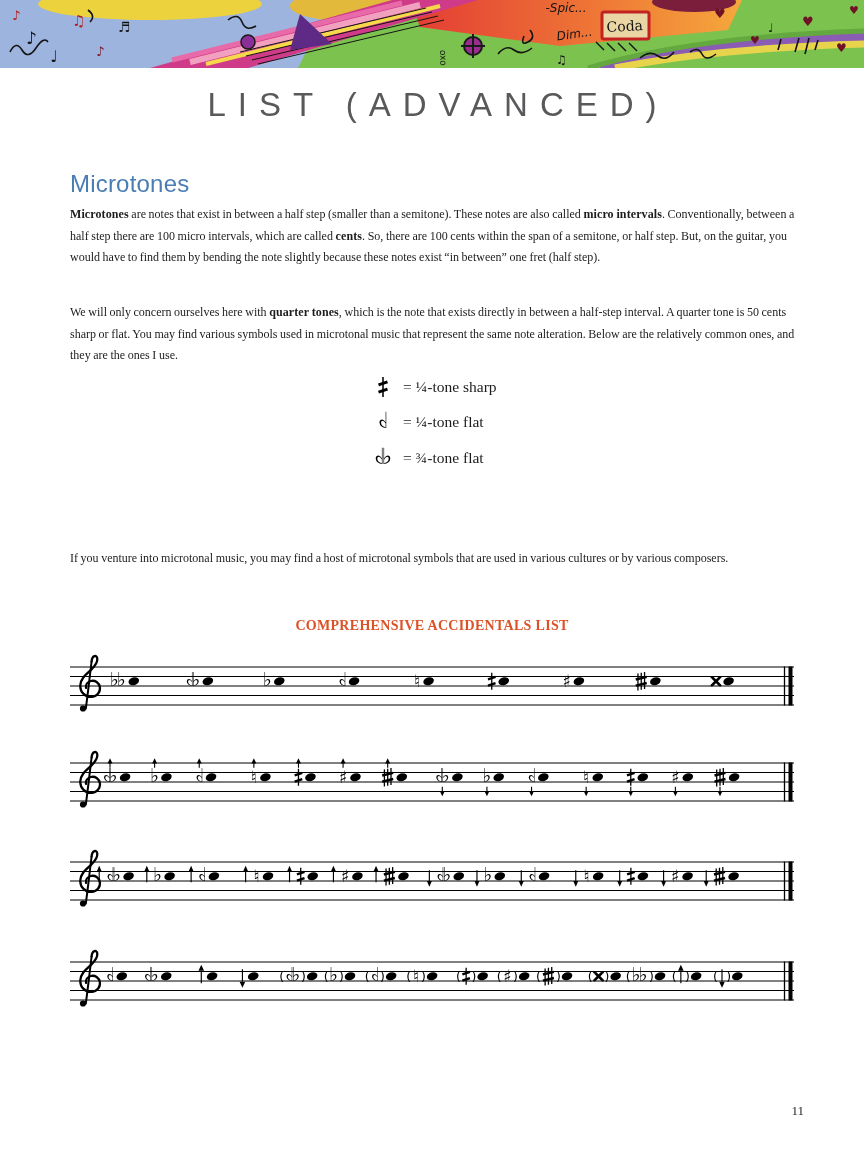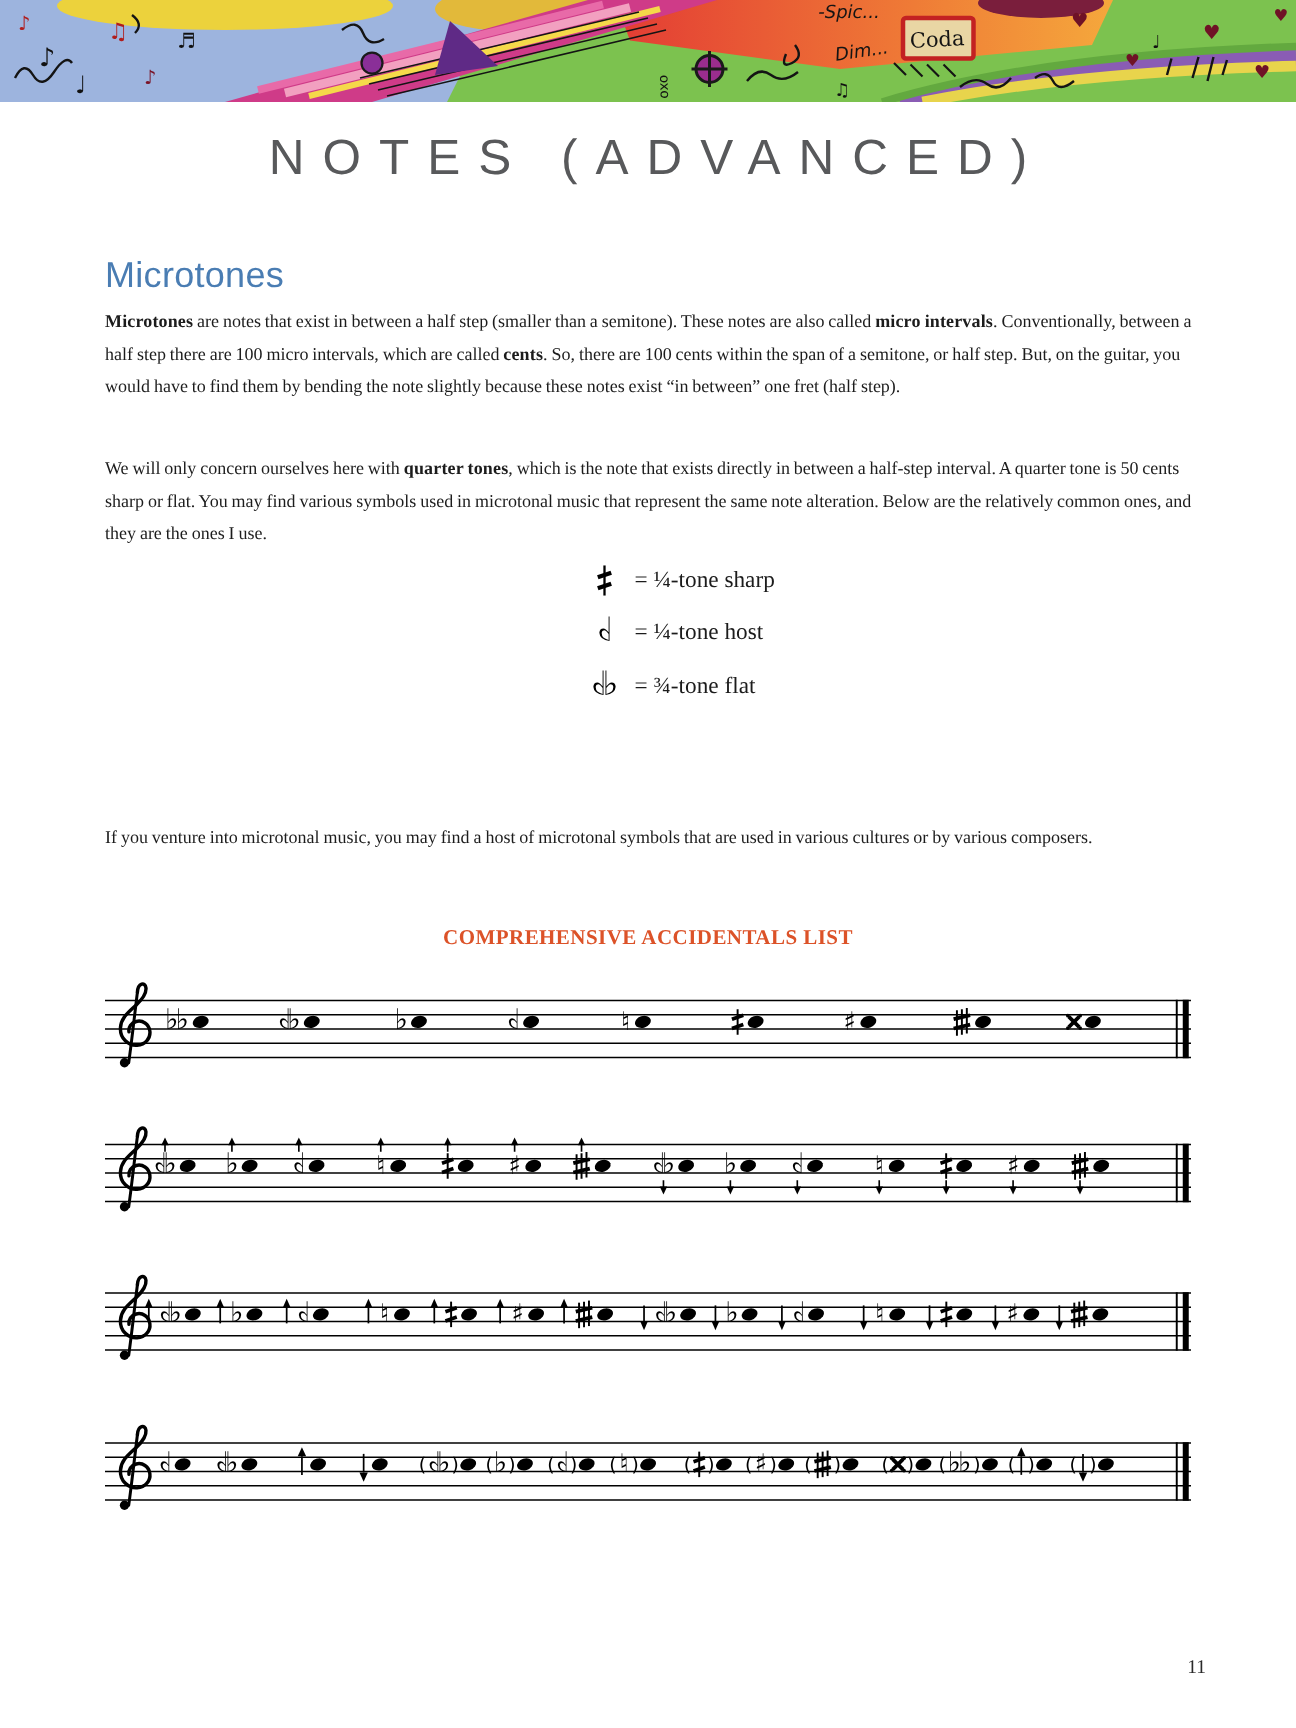--- a/index.html
+++ b/index.html
@@ -18,21 +18,21 @@
     position:absolute;top:170px;left:70px;margin:0;
     font-family:"Liberation Sans",sans-serif;font-weight:400;font-size:24px;
     color:var(--blue);letter-spacing:.2px;
   }
   .body-par{
     position:absolute;left:70px;width:726px;margin:0;
     font-size:12px;line-height:21.6px;word-spacing:-.4px;text-align:left;
   }
   .body-par b{letter-spacing:.1px;}
   #par1{top:204px;} #par2{top:302px;} #par3{top:548px;}
-  .symbols{position:absolute;top:369px;left:386px;}
+  .symbols{position:absolute;top:369px;left:366px;}
   .sym-row{display:flex;align-items:center;height:35.6px;}
   .sym-row .lbl{font-size:15.5px;margin-left:3px;}
   .acc-heading{
     position:absolute;top:618px;left:0;width:864px;text-align:center;margin:0;
     font-family:"Liberation Serif",serif;font-weight:bold;font-size:14px;
     letter-spacing:.3px;color:var(--orange);
   }
   .staff{position:absolute;left:70px;width:724px;height:76px;}
   #staff-1{top:649px;} #staff-2{top:745px;} #staff-3{top:844px;} #staff-4{top:944px;}
   .page-num{position:absolute;top:1103px;right:60px;font-size:13px;color:#2a2a2a;}
@@ -108,21 +108,21 @@
     <path d="M498,54 q8,-10 16,-4 t18,-2"></path>
     <path d="M640,58 q10,-8 18,-2 t16,-4"></path>
     <path d="M88,10 q8,6 2,12"></path>
     <path d="M795,52 l4,-14 m6,16 l4,-16 m6,12 l3,-10 m-40,10 l3,-11"></path>
     <path d="M900,0 l0,0"></path>
     <path d="M530,30 q6,8 -2,12 q-8,4 -4,-6"></path>
     <path d="M690,52 q8,-6 12,2 t14,0"></path>
   </g>
 </svg>
 
-<div class="page-title">NOTES (ADVANCED)</div>
+<div class="page-title">LIST (ADVANCED)</div>
 
 <h2 class="sec-heading">Microtones</h2>
 
 <p id="par1" class="body-par"><b>Microtones</b><span> are notes that exist in between a half step (smaller than a semitone). These notes are also called </span><b>micro intervals</b><span>. Conventionally, between a half step there are 100 micro intervals, which are called </span><b>cents</b><span>. So, there are 100 cents within the span of a semitone, or half step. But, on the guitar, you would have to find them by bending the note slightly because these notes exist “in between” one fret (half step).</span></p>
 <p id="par2" class="body-par"><span>We will only concern ourselves here with </span><b>quarter tones</b><span>, which is the note that exists directly in between a half-step interval. A quarter tone is 50 cents sharp or flat. You may find various symbols used in microtonal music that represent the same note alteration. Below are the relatively common ones, and they are the ones I use.</span></p>
 
 <div class="symbols" id="symbols-list">
     <div class="sym-row">
       <svg width="34" height="34" viewBox="0 0 34 34">
         <g transform="translate(17,17) scale(1.18)">
@@ -132,21 +132,21 @@
         </g>
       </svg>
       <span class="lbl">= ¼-tone sharp</span>
     </div>
     <div class="sym-row">
       <svg width="34" height="34" viewBox="0 0 34 34">
         <g transform="translate(17,17) scale(1.18)">
           <text text-anchor="middle" font-size="19" fill="#000" font-family="DejaVu Sans,sans-serif" font-weight="normal" transform="translate(0,4.8) scale(-1,1)">♭</text>
         </g>
       </svg>
-      <span class="lbl">= ¼-tone host</span>
+      <span class="lbl">= ¼-tone flat</span>
     </div>
     <div class="sym-row">
       <svg width="34" height="34" viewBox="0 0 34 34">
         <g transform="translate(17,17) scale(1.18)">
           <text text-anchor="middle" font-size="19" fill="#000" font-family="DejaVu Sans,sans-serif" font-weight="normal" transform="translate(-3.3,4.8) scale(-1,1)">♭</text>
           <text text-anchor="middle" font-size="19" fill="#000" font-family="DejaVu Sans,sans-serif" font-weight="normal" transform="translate(3.3,4.8)">♭</text>
         </g>
       </svg>
       <span class="lbl">= ¾-tone flat</span>
     </div>

